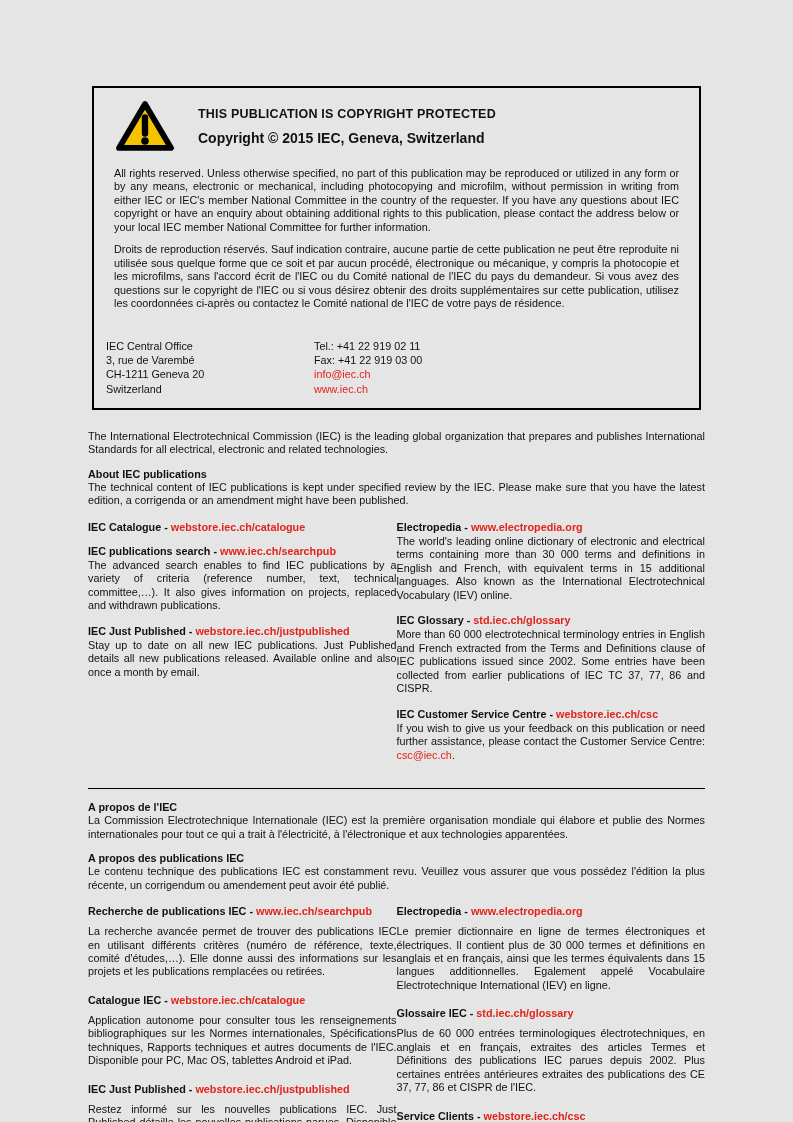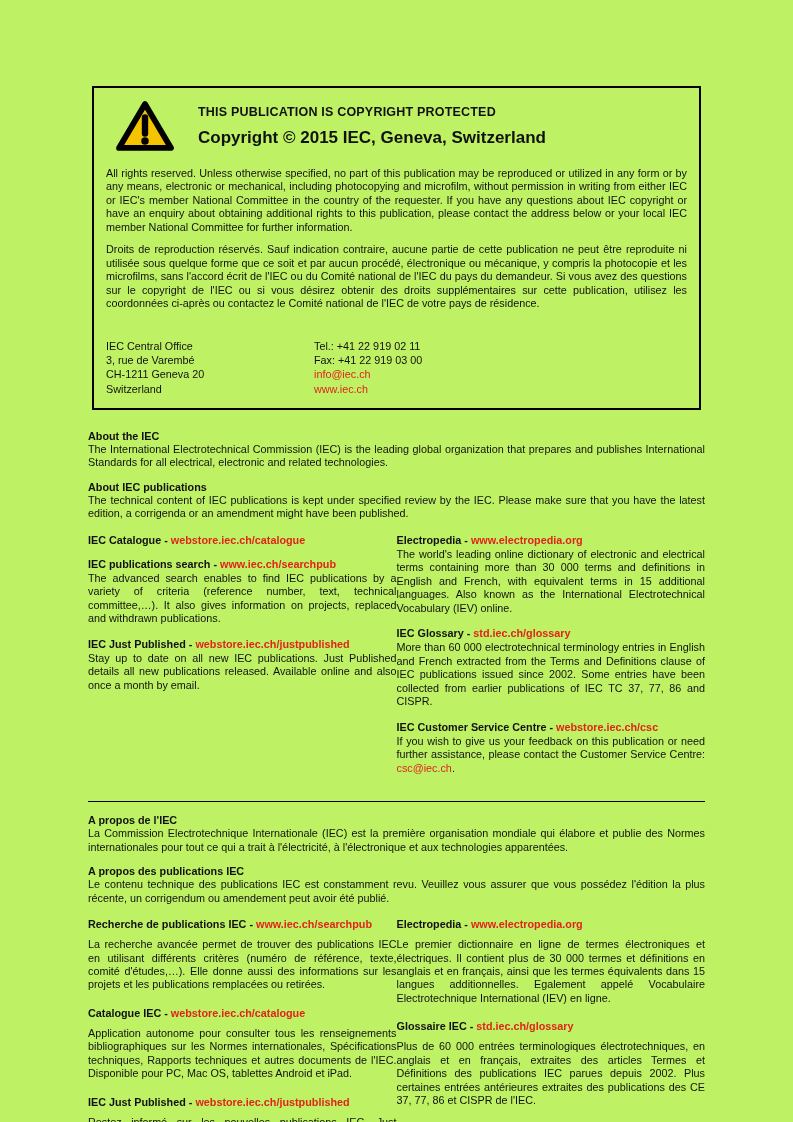--- a/index.html
+++ b/index.html
@@ -1,31 +1,31 @@
 <!DOCTYPE html>
 <html style="--accent: #e2231a;"><head>
 <meta charset="utf-8">
 <style>
   * { margin:0; padding:0; box-sizing:border-box; }
   :root { --accent:#e2231a; }
   html,body { background:#ffffff; }
   .page {
-    width:793px; height:1122px; background:#bef264; overflow:hidden;
+    width:793px; height:1122px; background:#e5e5e5; overflow:hidden;
     font-family:"Liberation Sans","DejaVu Sans",sans-serif; color:#111;
     margin:0 auto; position:relative;
   }
   .content { padding:86px 88px 0 88px; }
 
   
   .copyright-box { border:2px solid #000; padding:8px 12px 12px 12px; margin:0 4px 20px 4px; }
   .box-header { display:flex; align-items:center; gap:24px; padding:4px 0 6px 10px; }
   .warn svg { width:58px; height:52px; display:block; }
   .box-titles .t1 { font-weight:bold; font-size:12.5px; letter-spacing:.2px; margin-bottom:9px; }
-  .box-titles .t2 { font-weight:bold; font-size:17px; }
-  .para { font-size:10.8px; line-height:1.25; text-align:justify; margin:9px 0; }
+  .box-titles .t2 { font-weight:bold; font-size:14px; }
+  .para { font-size:10.8px; line-height:1.25; text-align:justify; margin:9px 8px; }
   .contact { display:flex; font-size:10.8px; line-height:1.32; margin-top:28px; }
   .addr { width:208px; }
   .link { color:var(--accent); text-decoration:none; cursor:pointer; }
 
   
   .heading { font-size:10.8px; font-weight:bold; margin:11px 0 1px; }
   .body-text { font-size:10.8px; line-height:1.25; text-align:justify; }
   .columns { display:flex; margin-top:13px; }
   .col { flex:1; min-width:0; }
   .entry { margin-bottom:12px; }
@@ -68,21 +68,20 @@
         <div class="tel">
           <div>Tel.: +41 22 919 02 11</div>
           <div>Fax: +41 22 919 03 00</div>
           <div><a class="link">info@iec.ch</a></div>
           <div><a class="link">www.iec.ch</a></div>
         </div>
       </div>
     </div>
 
     <div class="section en-section">
-      <div class="heading">About the IEC</div>
       <p class="body-text">The International Electrotechnical Commission (IEC) is the leading global organization that prepares and publishes International Standards for all electrical, electronic and related technologies.</p>
       <div class="heading">About IEC publications</div>
       <p class="body-text">The technical content of IEC publications is kept under specified review by the IEC. Please make sure that you have the latest edition, a corrigenda or an amendment might have been published.</p>
 
       <div class="columns">
         <div class="col">
           <div class="entry">
             <div class="entry-title"><span>IEC Catalogue - </span><a class="link">webstore.iec.ch/catalogue</a></div>
           </div>
           <div class="entry">

